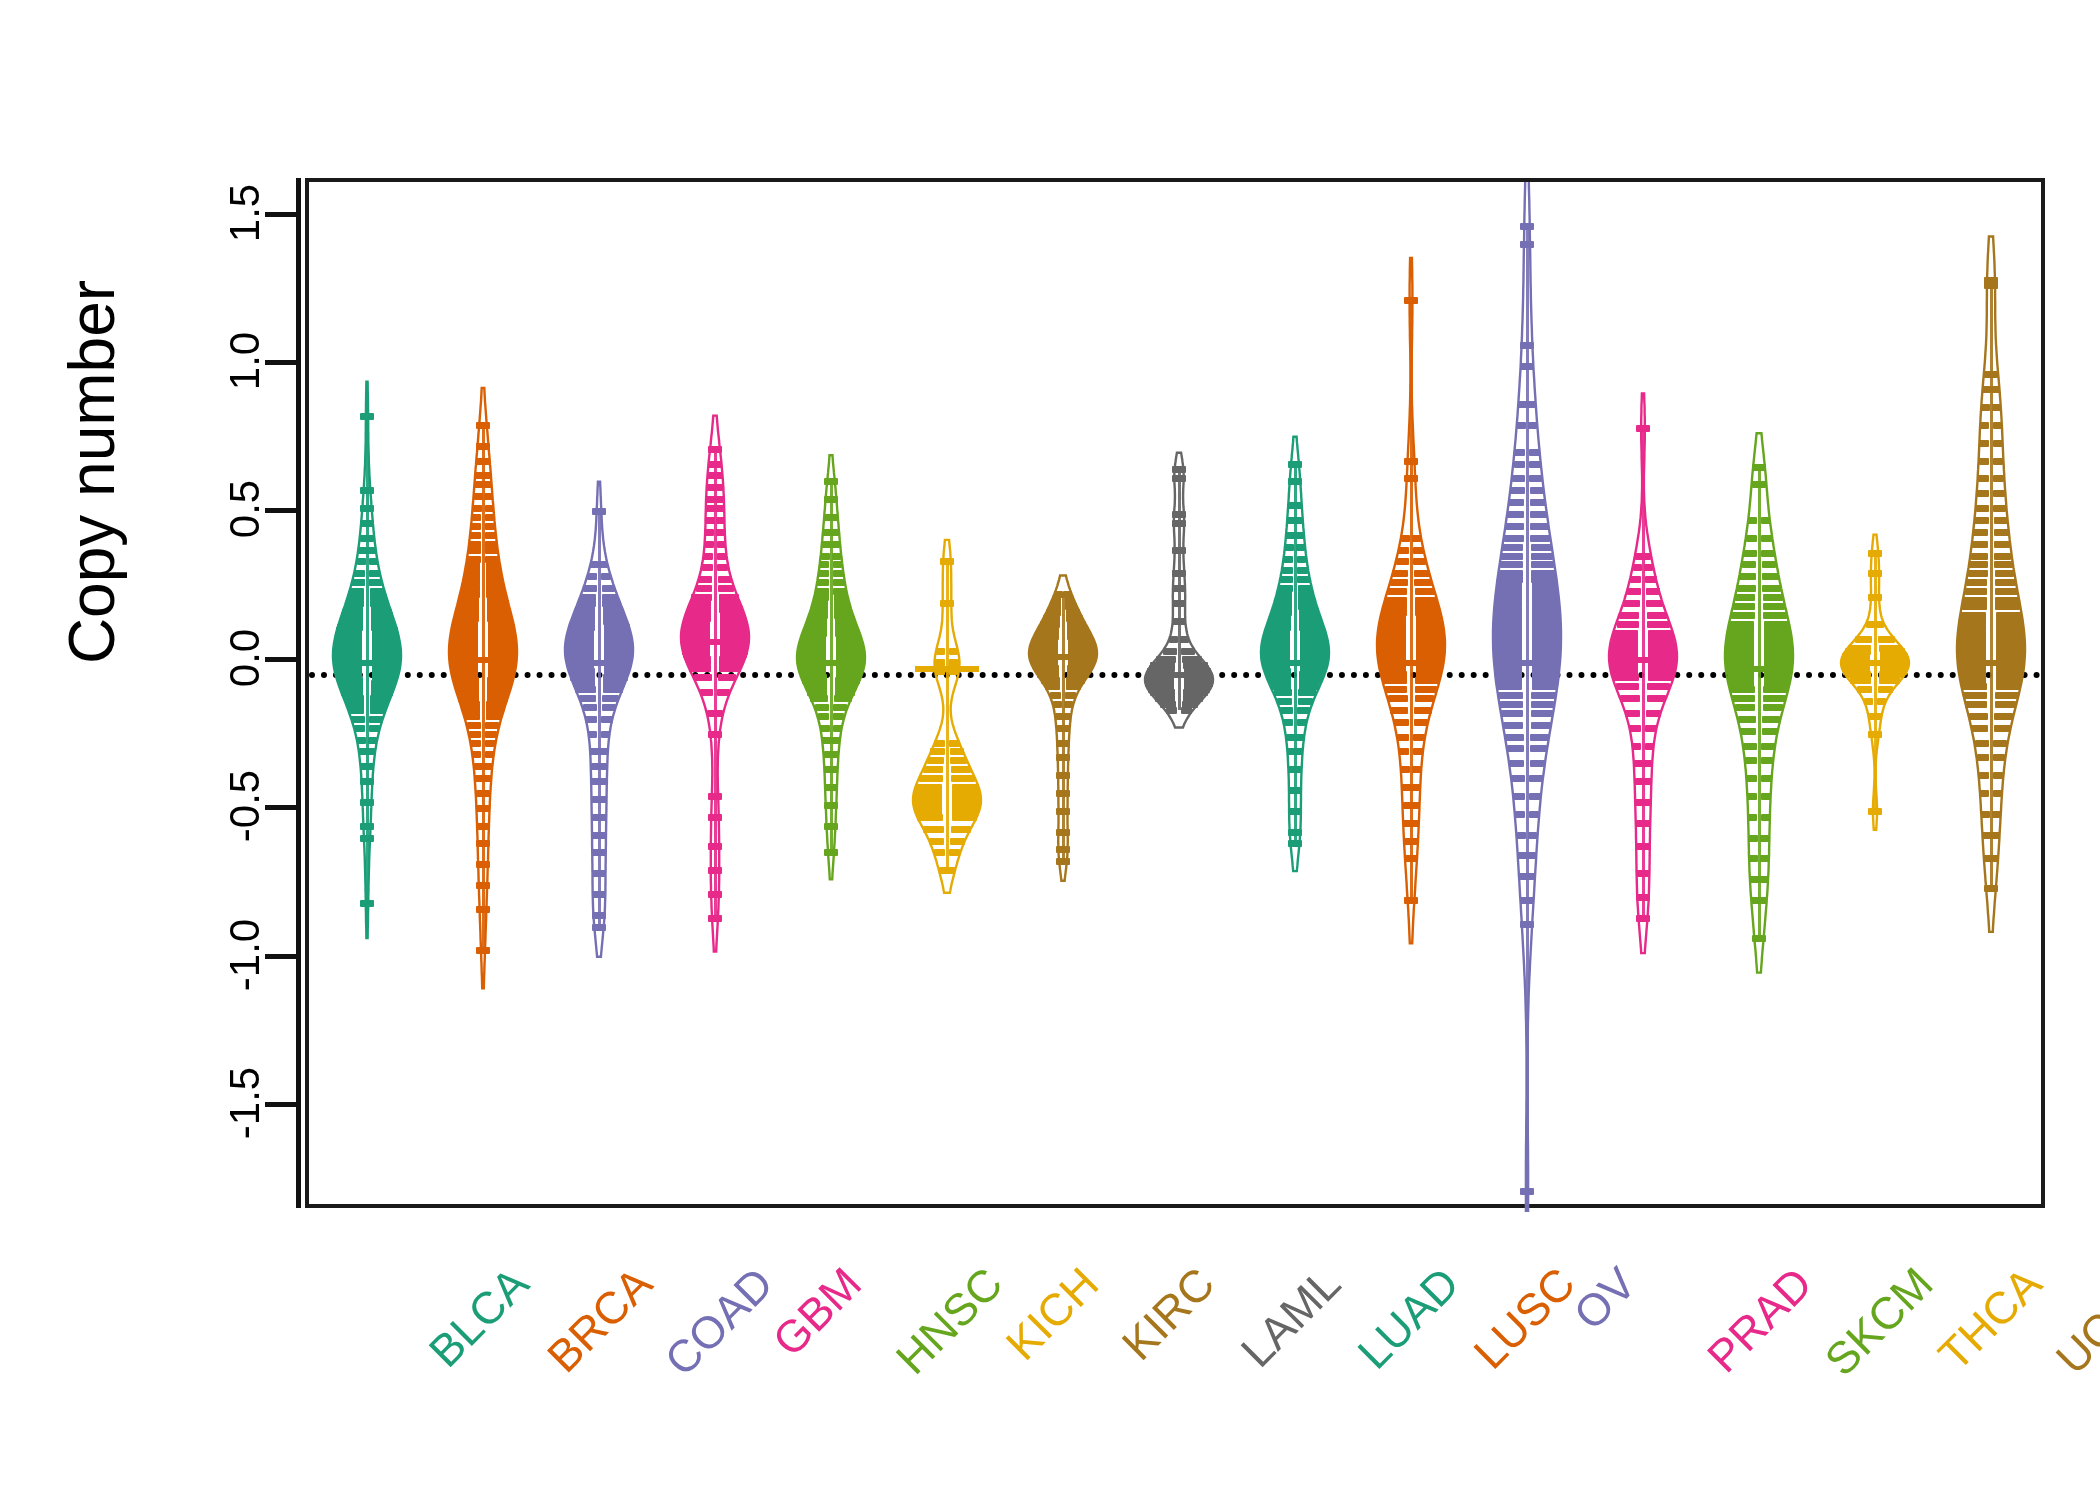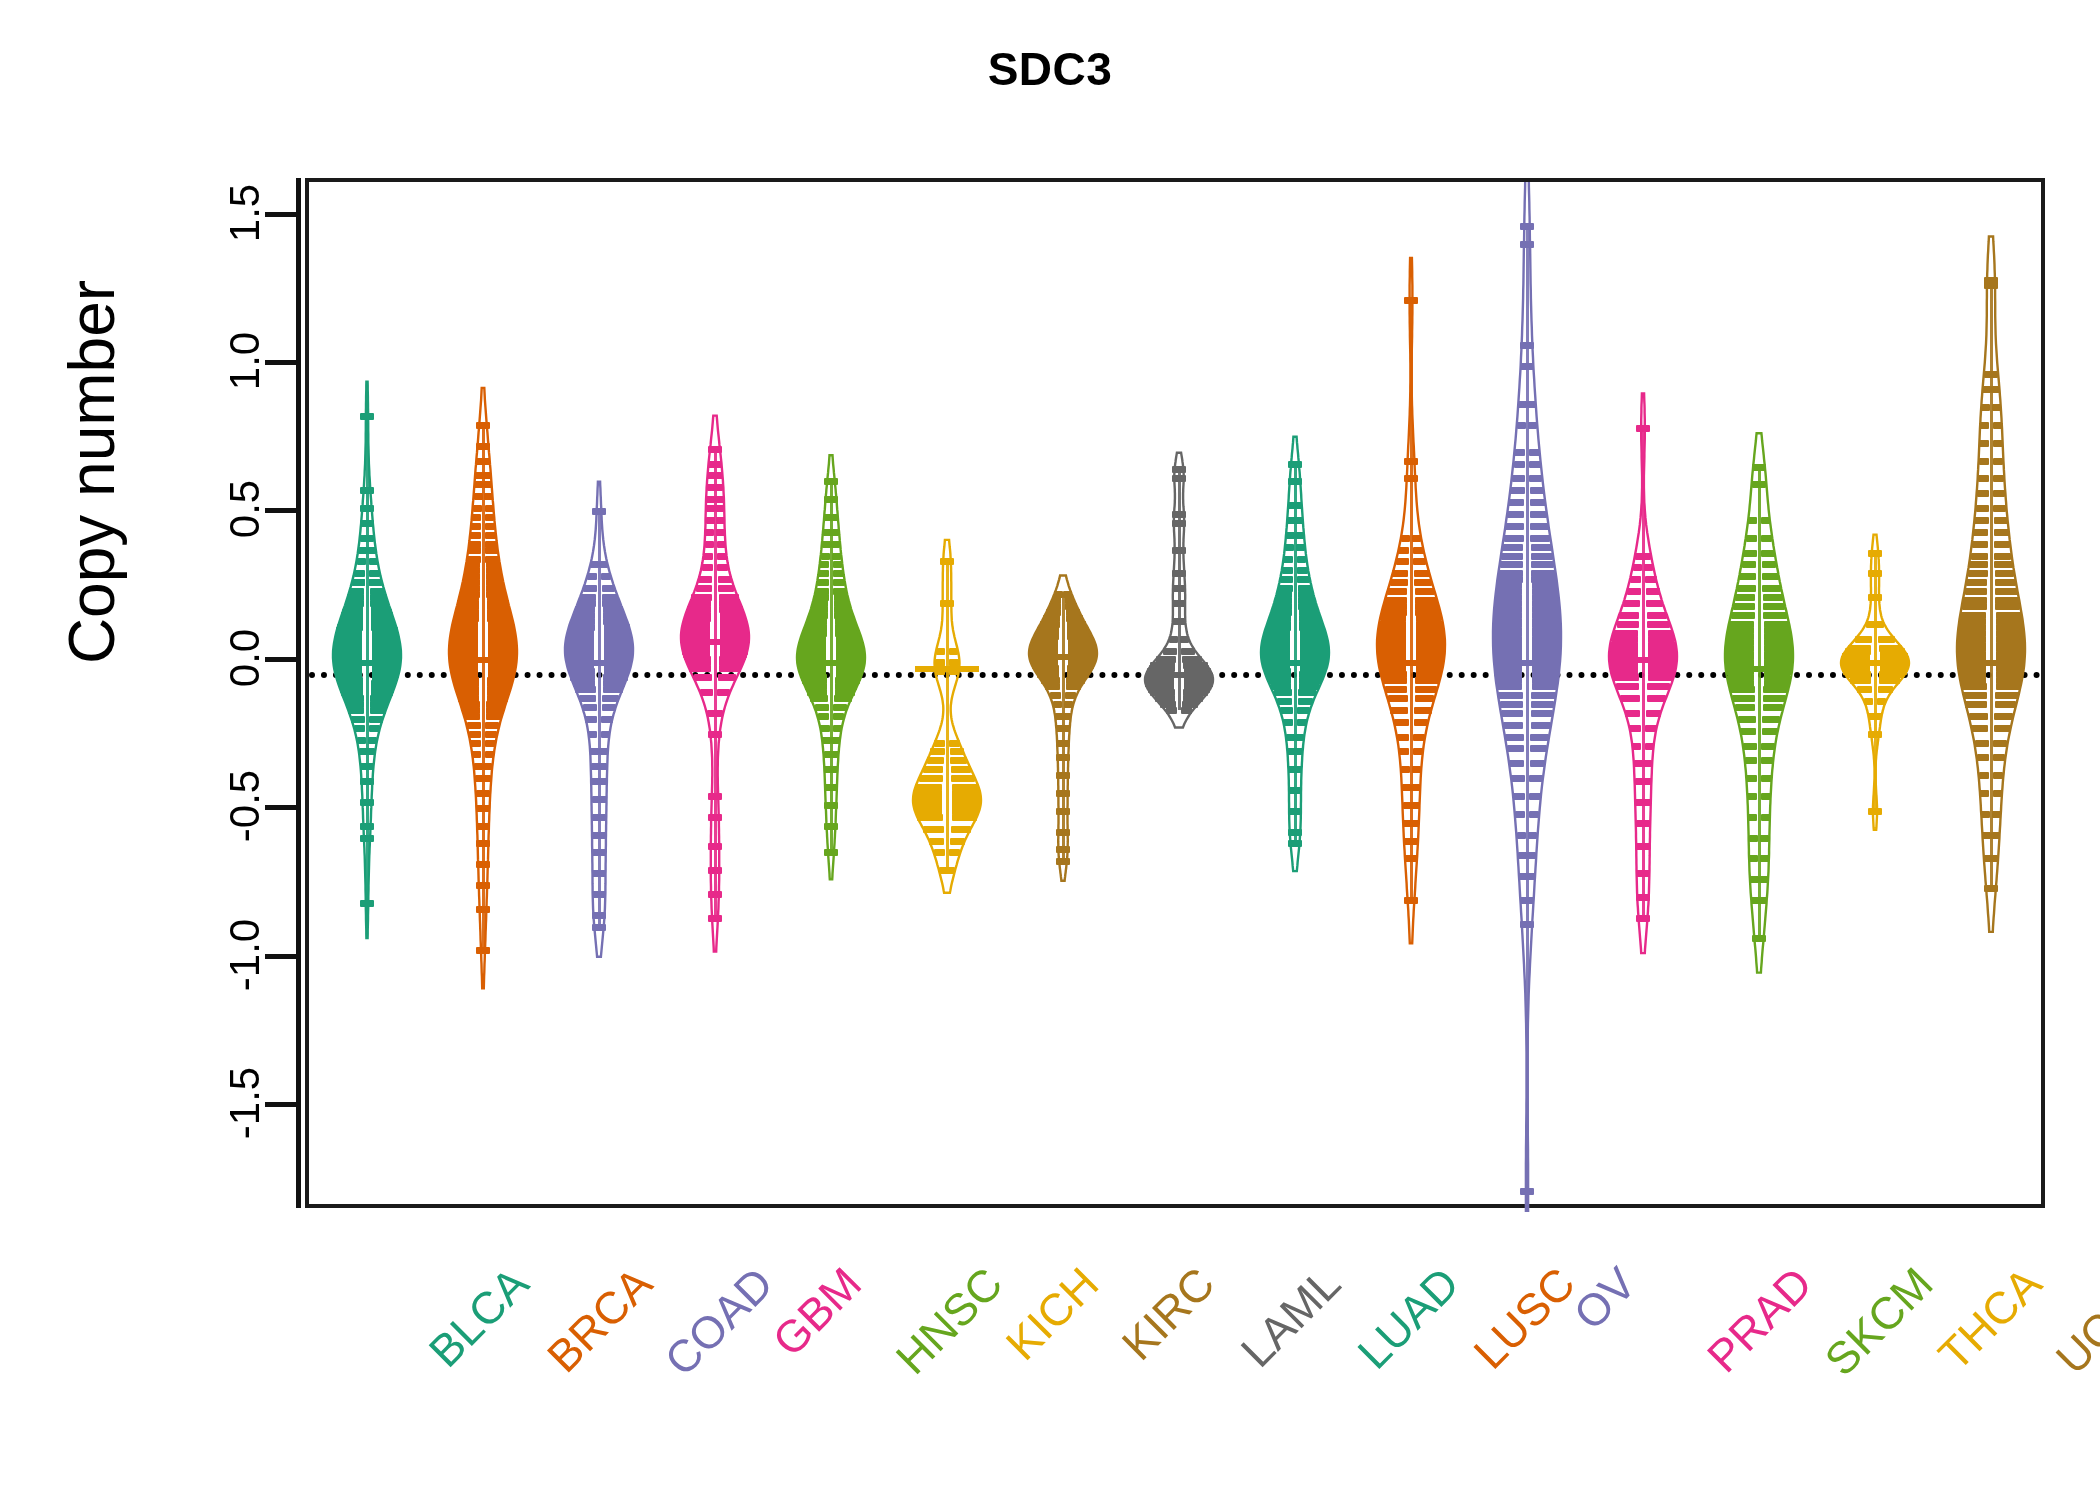--- a/index.html
+++ b/index.html
@@ -40,21 +40,20 @@
     position:absolute;font-size:45px;white-space:nowrap;
     transform:rotate(-45deg);transform-origin:100% 50%;
     text-align:right;
   }
 </style>
 </head>
 <body>
 
 <div id="root">
 
-  <div id="plot-title">SDC3</div>
 
   <div id="ylabel">Copy number</div>
 
   <div id="yaxis">
     <div id="axis-line"></div>
   <div class="ytick" style="top: 211.62px;"></div>
       <div style="position: absolute; left: 0px; top: 213.62px; width: 0px; height: 0px;">
         <span style="position: absolute; display: block; width: 220px; text-align: center; font-size: 42px; color: rgb(0, 0, 0); left: 135px; top: -25px; transform: rotate(-90deg); transform-origin: 50% 50%;">1.5</span>
       </div>
       <div class="ytick" style="top: 360.035px;"></div>

